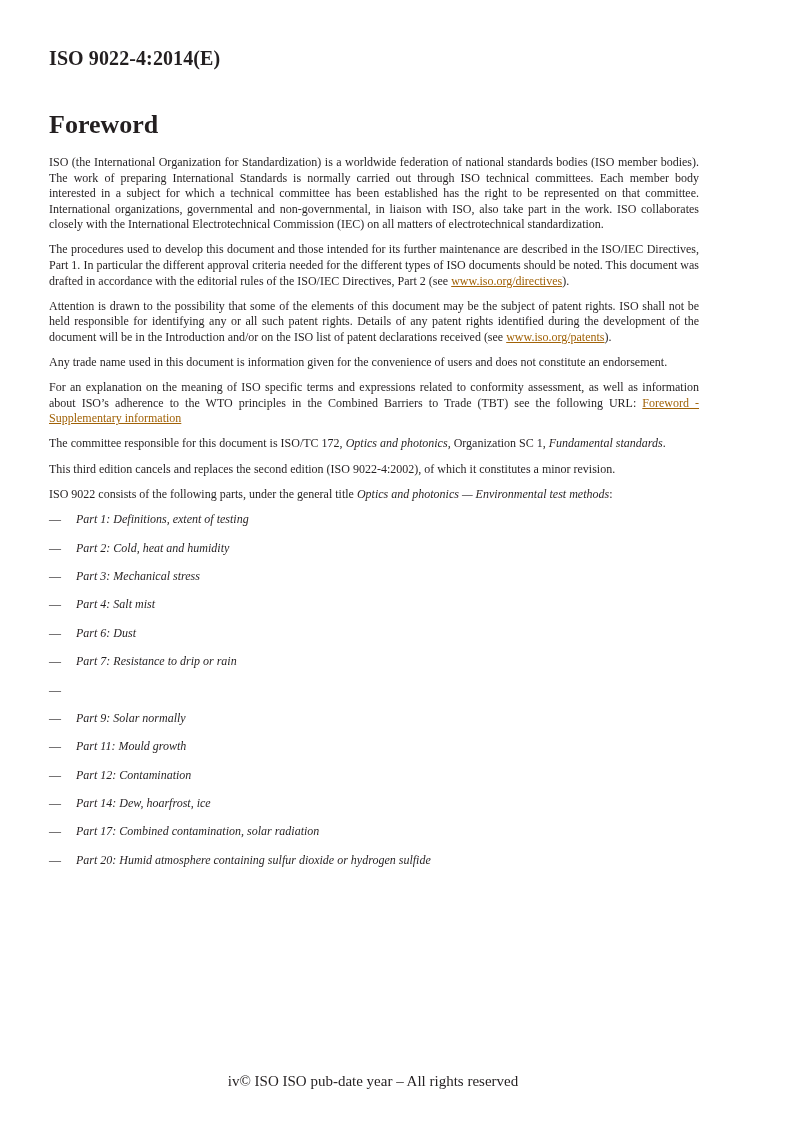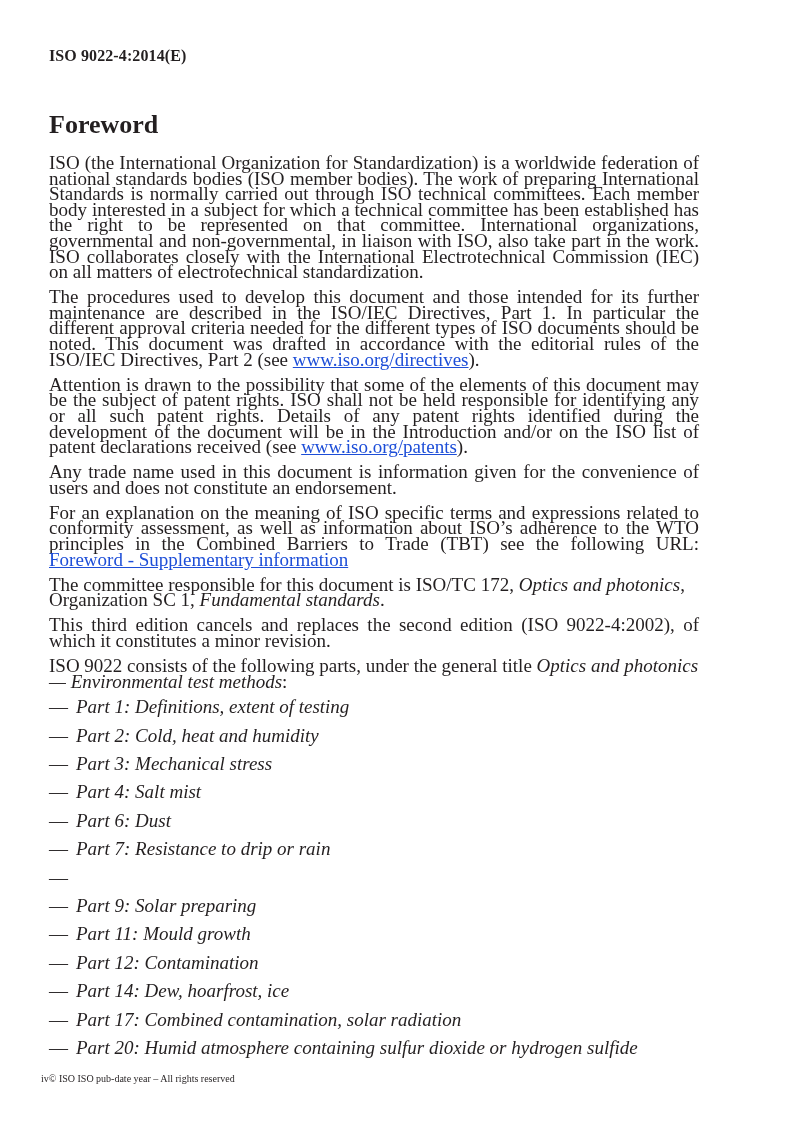--- a/index.html
+++ b/index.html
@@ -14,54 +14,54 @@
       overflow: hidden;
       font-family: "DejaVu Serif", "Liberation Serif", serif;
       color: #231f20;
     }
     .doc-id {
       position: absolute;
       left: 49px;
       top: 47px;
       font-family: "Liberation Serif", serif;
       font-weight: bold;
-      font-size: 16px;
+      font-size: 20px;
       color: #231f20;
       letter-spacing: 0.1px;
     }
     .title {
       position: absolute;
       left: 49px;
       top: 110px;
       font-family: "Liberation Serif", serif;
       font-weight: bold;
       font-size: 26px;
       color: #231f20;
       margin: 0;
     }
     .body-text {
       position: absolute;
       left: 49px;
       top: 155px;
       width: 650px;
       font-family: "Liberation Serif", serif;
-      font-size: 19px;
+      font-size: 12px;
       line-height: 15.6px;
       color: #231f20;
     }
     .para {
       margin: 0 0 9.5px 0;
       text-align: justify;
       hyphens: none;
     }
     .para.left {
       text-align: left;
     }
     .link {
-      color: #1d4ed8;
+      color: #a16207;
       text-decoration: underline;
       cursor: pointer;
     }
     em {
       font-style: italic;
     }
     .parts-list {
       list-style: none;
       padding: 0;
       margin: 10px 0 0 0;
@@ -74,26 +74,26 @@
     .dash {
       width: 27px;
       flex: 0 0 27px;
     }
     .part-label {
       font-style: italic;
     }
     .footer {
       position: absolute;
       top: 1073px;
-      left: 41px;
+      left: 48px;
       width: 650px;
       display: flex;
-      justify-content: flex-start;
+      justify-content: center;
       font-family: "Liberation Serif", serif;
-      font-size: 10px;
+      font-size: 15px;
       color: #231f20;
     }
   </style>
 </head>
 <body>
 
 <div class="doc-id">ISO 9022-4:2014(E)</div>
 
 <h1 class="title">Foreword</h1>
 
@@ -138,21 +138,21 @@
       </li>
     <li>
         <span class="dash">—</span>
         <span class="part-label">Part 7: Resistance to drip or rain</span>
       </li>
     <li>
         <span class="dash">—</span>
       </li>
     <li>
         <span class="dash">—</span>
-        <span class="part-label">Part 9: Solar preparing</span>
+        <span class="part-label">Part 9: Solar normally</span>
       </li>
     <li>
         <span class="dash">—</span>
         <span class="part-label">Part 11: Mould growth</span>
       </li>
     <li>
         <span class="dash">—</span>
         <span class="part-label">Part 12: Contamination</span>
       </li>
     <li>

